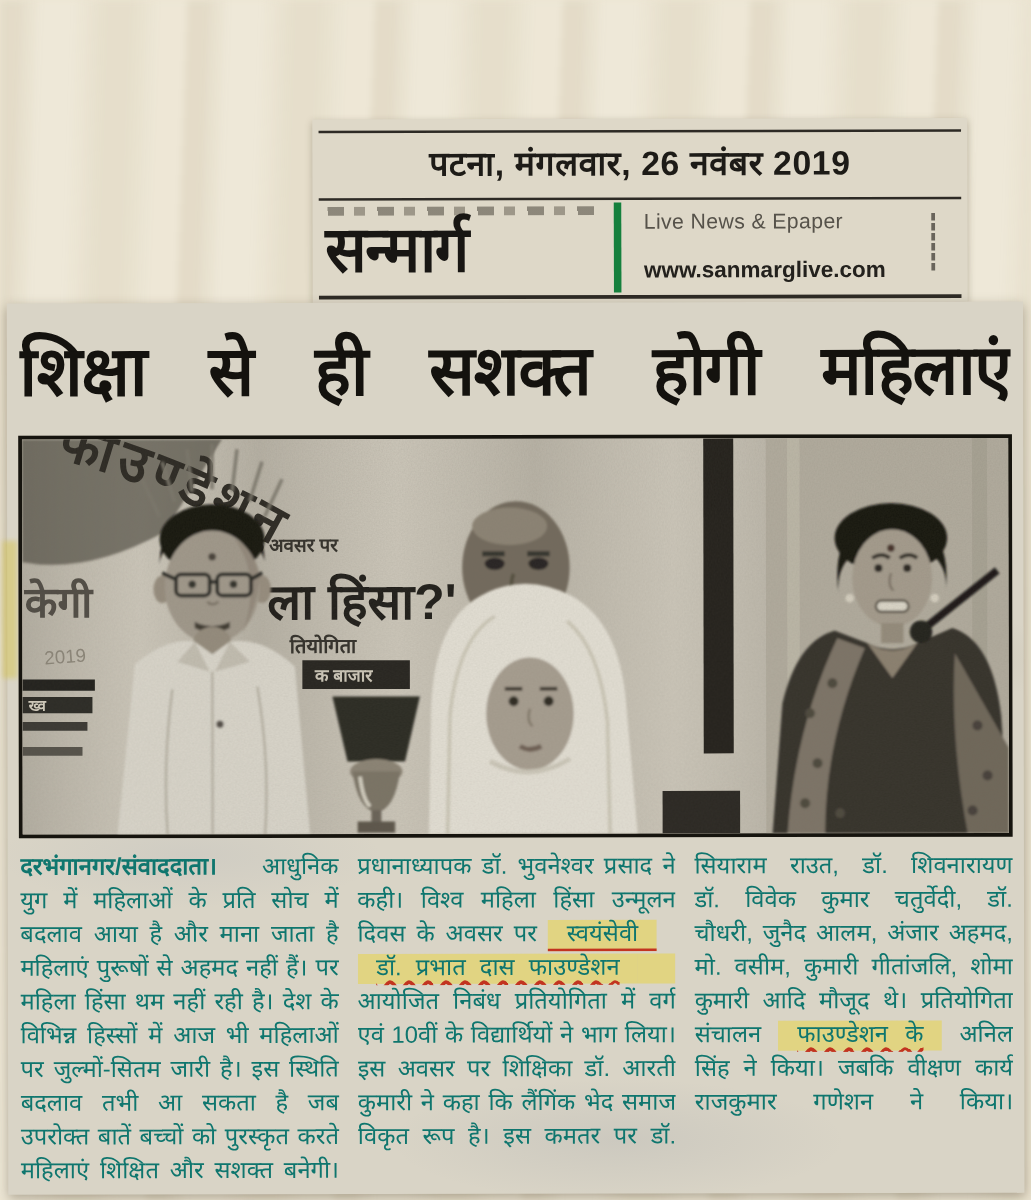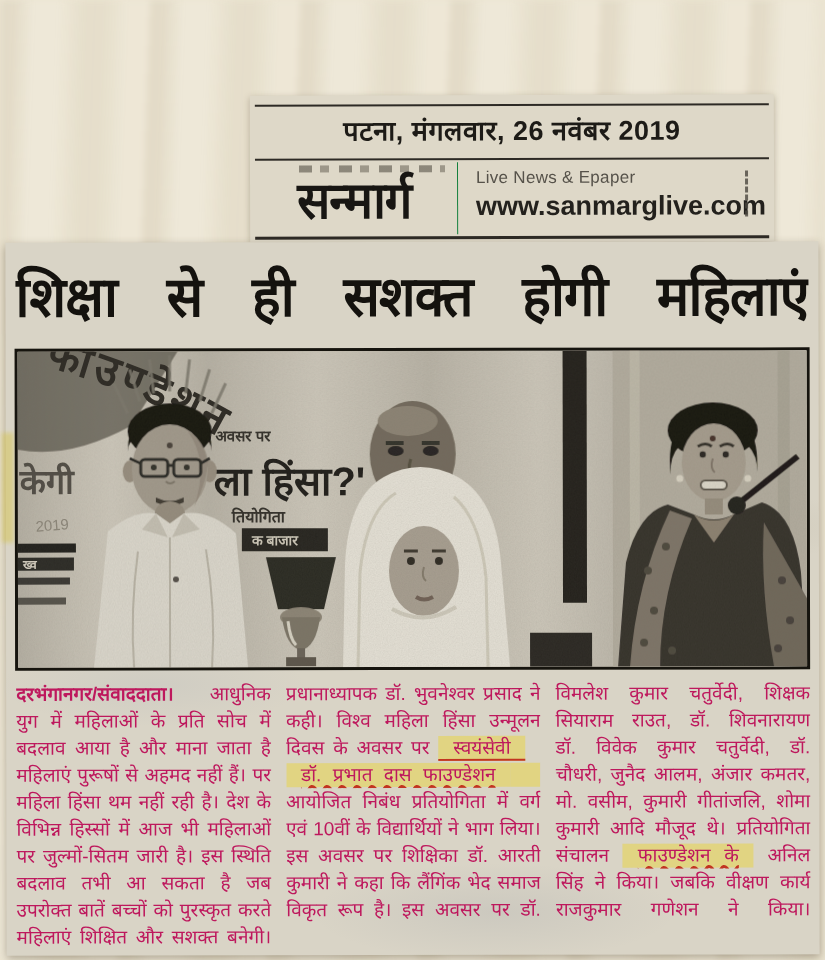--- a/index.html
+++ b/index.html
@@ -26,32 +26,32 @@
   }
   .rule{position:absolute;left:5px;right:5px;background:#2d2a25;height:2px;}
   .rule.r1{top:9px;}
   .rule.r2{top:63px;}
   .rule.r3{top:141px;height:3px;}
   .dateline{
     position:absolute;top:16px;left:0;right:0;text-align:center;
     font-size:27px;font-weight:700;color:#1d1b17;letter-spacing:.5px;
   }
   .mast-row{position:absolute;top:67px;left:10px;right:8px;height:72px;display:flex;}
-  .logo-wrap{width:225px;margin-left:37px;}
+  .logo-wrap{width:225px;}
   .micro-row{
     height:7px;margin:3px 6px 2px 2px;opacity:.65;
     background:repeating-linear-gradient(90deg,#615c51 0 13px,transparent 13px 21px,#7a7467 21px 30px,transparent 30px 40px);
   }
   .logo-text{
     font-size:49px;font-weight:800;line-height:1.05;color:#181613;
     letter-spacing:-1px;transform:scaleY(1.04);transform-origin:left top;white-space:nowrap;
   }
-  .mast-right{flex:1;border-left:1px solid #15803d;margin-left:6px;padding:6px 0 0 18px;}
+  .mast-right{flex:1;border-left:6px solid #15803d;margin-left:6px;padding:6px 0 0 18px;}
   .tagline{font-size:17px;color:#56524a;letter-spacing:.3px;}
-  .website{font-size:27px;font-weight:700;color:#23211d;margin-top:3px;}
+  .website{font-size:18px;font-weight:700;color:#23211d;margin-top:18px;}
   .dash-mark{position:absolute;right:26px;top:76px;height:46px;border-left:3px dashed #4c4840;opacity:.8;}
 
   
   .clip{
     position:absolute;left:6px;top:242px;width:813px;height:713px;
     background:#d9d4c6;box-shadow:0 3px 9px rgba(80,68,45,.4);
     transform:rotate(-0.1deg);
   }
   .clip::before{ 
     content:"";position:absolute;inset:0;pointer-events:none;
@@ -73,21 +73,21 @@
   .photo-frame{
     position:absolute;top:106px;left:9px;width:795px;height:322px;
     border:3px solid #16140e;background:#c8c2b4;box-sizing:border-box;
   }
   .photo-frame svg{display:block;width:100%;height:100%;}
 
   
   .cols{position:absolute;top:438px;left:10px;right:9px;display:flex;gap:15px;}
   .col{flex:1;min-width:0;}
   .tline{
-    font-size:19px;line-height:27px;height:27px;color:#be185d;
+    font-size:19px;line-height:27px;height:27px;color:#0f766e;
     text-align:justify;text-align-last:justify;overflow:hidden;font-weight:500;
   }
   .tline.nj{text-align-last:left;}
   .tline .b{font-weight:800;}
   .tline .hl{background:rgba(231,211,74,.55);box-decoration-break:clone;padding:1px 15px 2px;}
   .tline .ul1{border-bottom:3px solid #c23420;padding-bottom:1px;}
   .tline .ulw{text-decoration:underline wavy #c23420 2.5px;text-underline-offset:4px;}
 </style>
 </head>
 <body>
@@ -281,27 +281,26 @@
       </div>
     <div class="col">
         <div class="tline"><span>प्रधानाध्यापक डॉ. भुवनेश्वर प्रसाद ने</span></div>
         <div class="tline"><span>कही। विश्व महिला हिंसा उन्मूलन</span></div>
         <div class="tline"><span>दिवस के अवसर पर </span><span class="hl ul1">स्वयंसेवी संस्था</span></div>
         <div class="tline"><span class="hl ulw">डॉ. प्रभात दास फाउण्डेशन</span><span class="hl"> द्वारा</span></div>
         <div class="tline"><span>आयोजित निबंध प्रतियोगिता में वर्ग 9वीं</span></div>
         <div class="tline"><span>एवं 10वीं के विद्यार्थियों ने भाग लिया।</span></div>
         <div class="tline"><span>इस अवसर पर शिक्षिका डॉ. आरती</span></div>
         <div class="tline"><span>कुमारी ने कहा कि लैंगिंक भेद समाज का</span></div>
-        <div class="tline"><span>विकृत रूप है। इस अवसर पर डॉ.</span></div>
+        <div class="tline"><span>विकृत रूप है। इस कमतर पर डॉ.</span></div>
       </div>
     <div class="col">
-        <div class="tline"><span>विमलेश कुमार चतुर्वेदी, शिक्षक</span></div>
         <div class="tline"><span>सियाराम राउत, डॉ. शिवनारायण यादव,</span></div>
         <div class="tline"><span>डॉ. विवेक कुमार चतुर्वेदी, डॉ. चंद्रशेखर</span></div>
-        <div class="tline"><span>चौधरी, जुनैद आलम, अंजार कमतर,</span></div>
+        <div class="tline"><span>चौधरी, जुनैद आलम, अंजार अहमद,</span></div>
         <div class="tline"><span>मो. वसीम, कुमारी गीतांजलि, शोमा</span></div>
         <div class="tline"><span>कुमारी आदि मौजूद थे। प्रतियोगिता का</span></div>
         <div class="tline"><span>संचालन </span><span class="hl ulw">फाउण्डेशन के</span><span> अनिल कुमार</span></div>
         <div class="tline"><span>सिंह ने किया। जबकि वीक्षण कार्य</span></div>
         <div class="tline"><span>राजकुमार गणेशन ने किया। प्रतियोगिता में</span></div>
       </div>
   </div>
 </div>
 
 </body></html>

